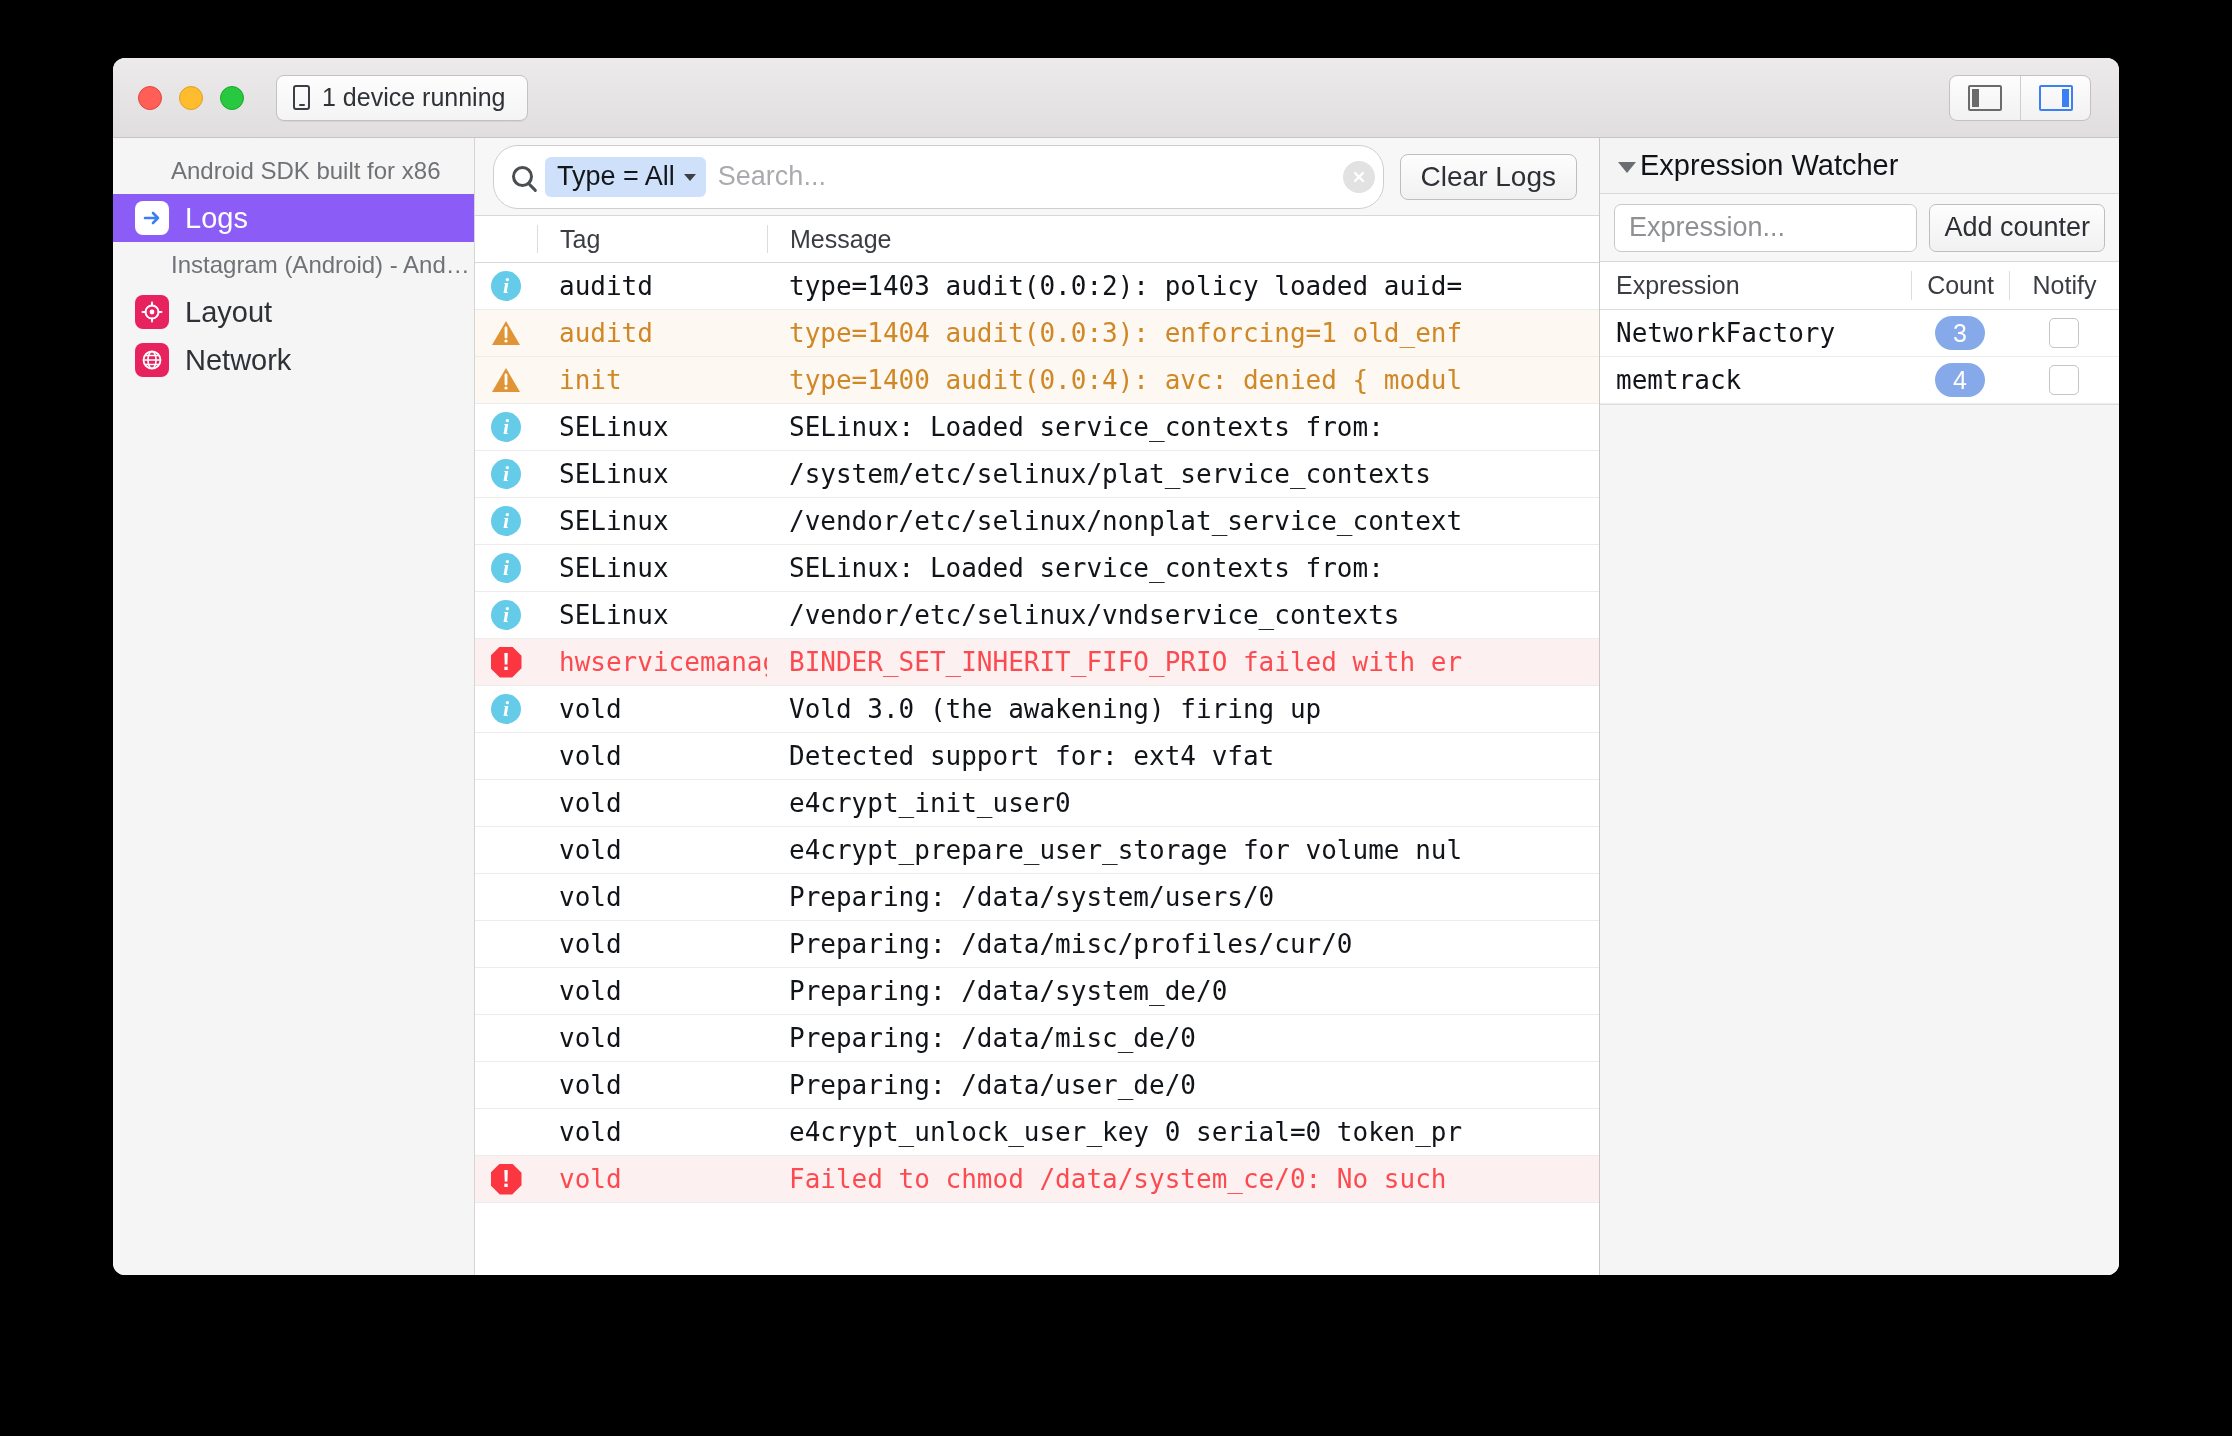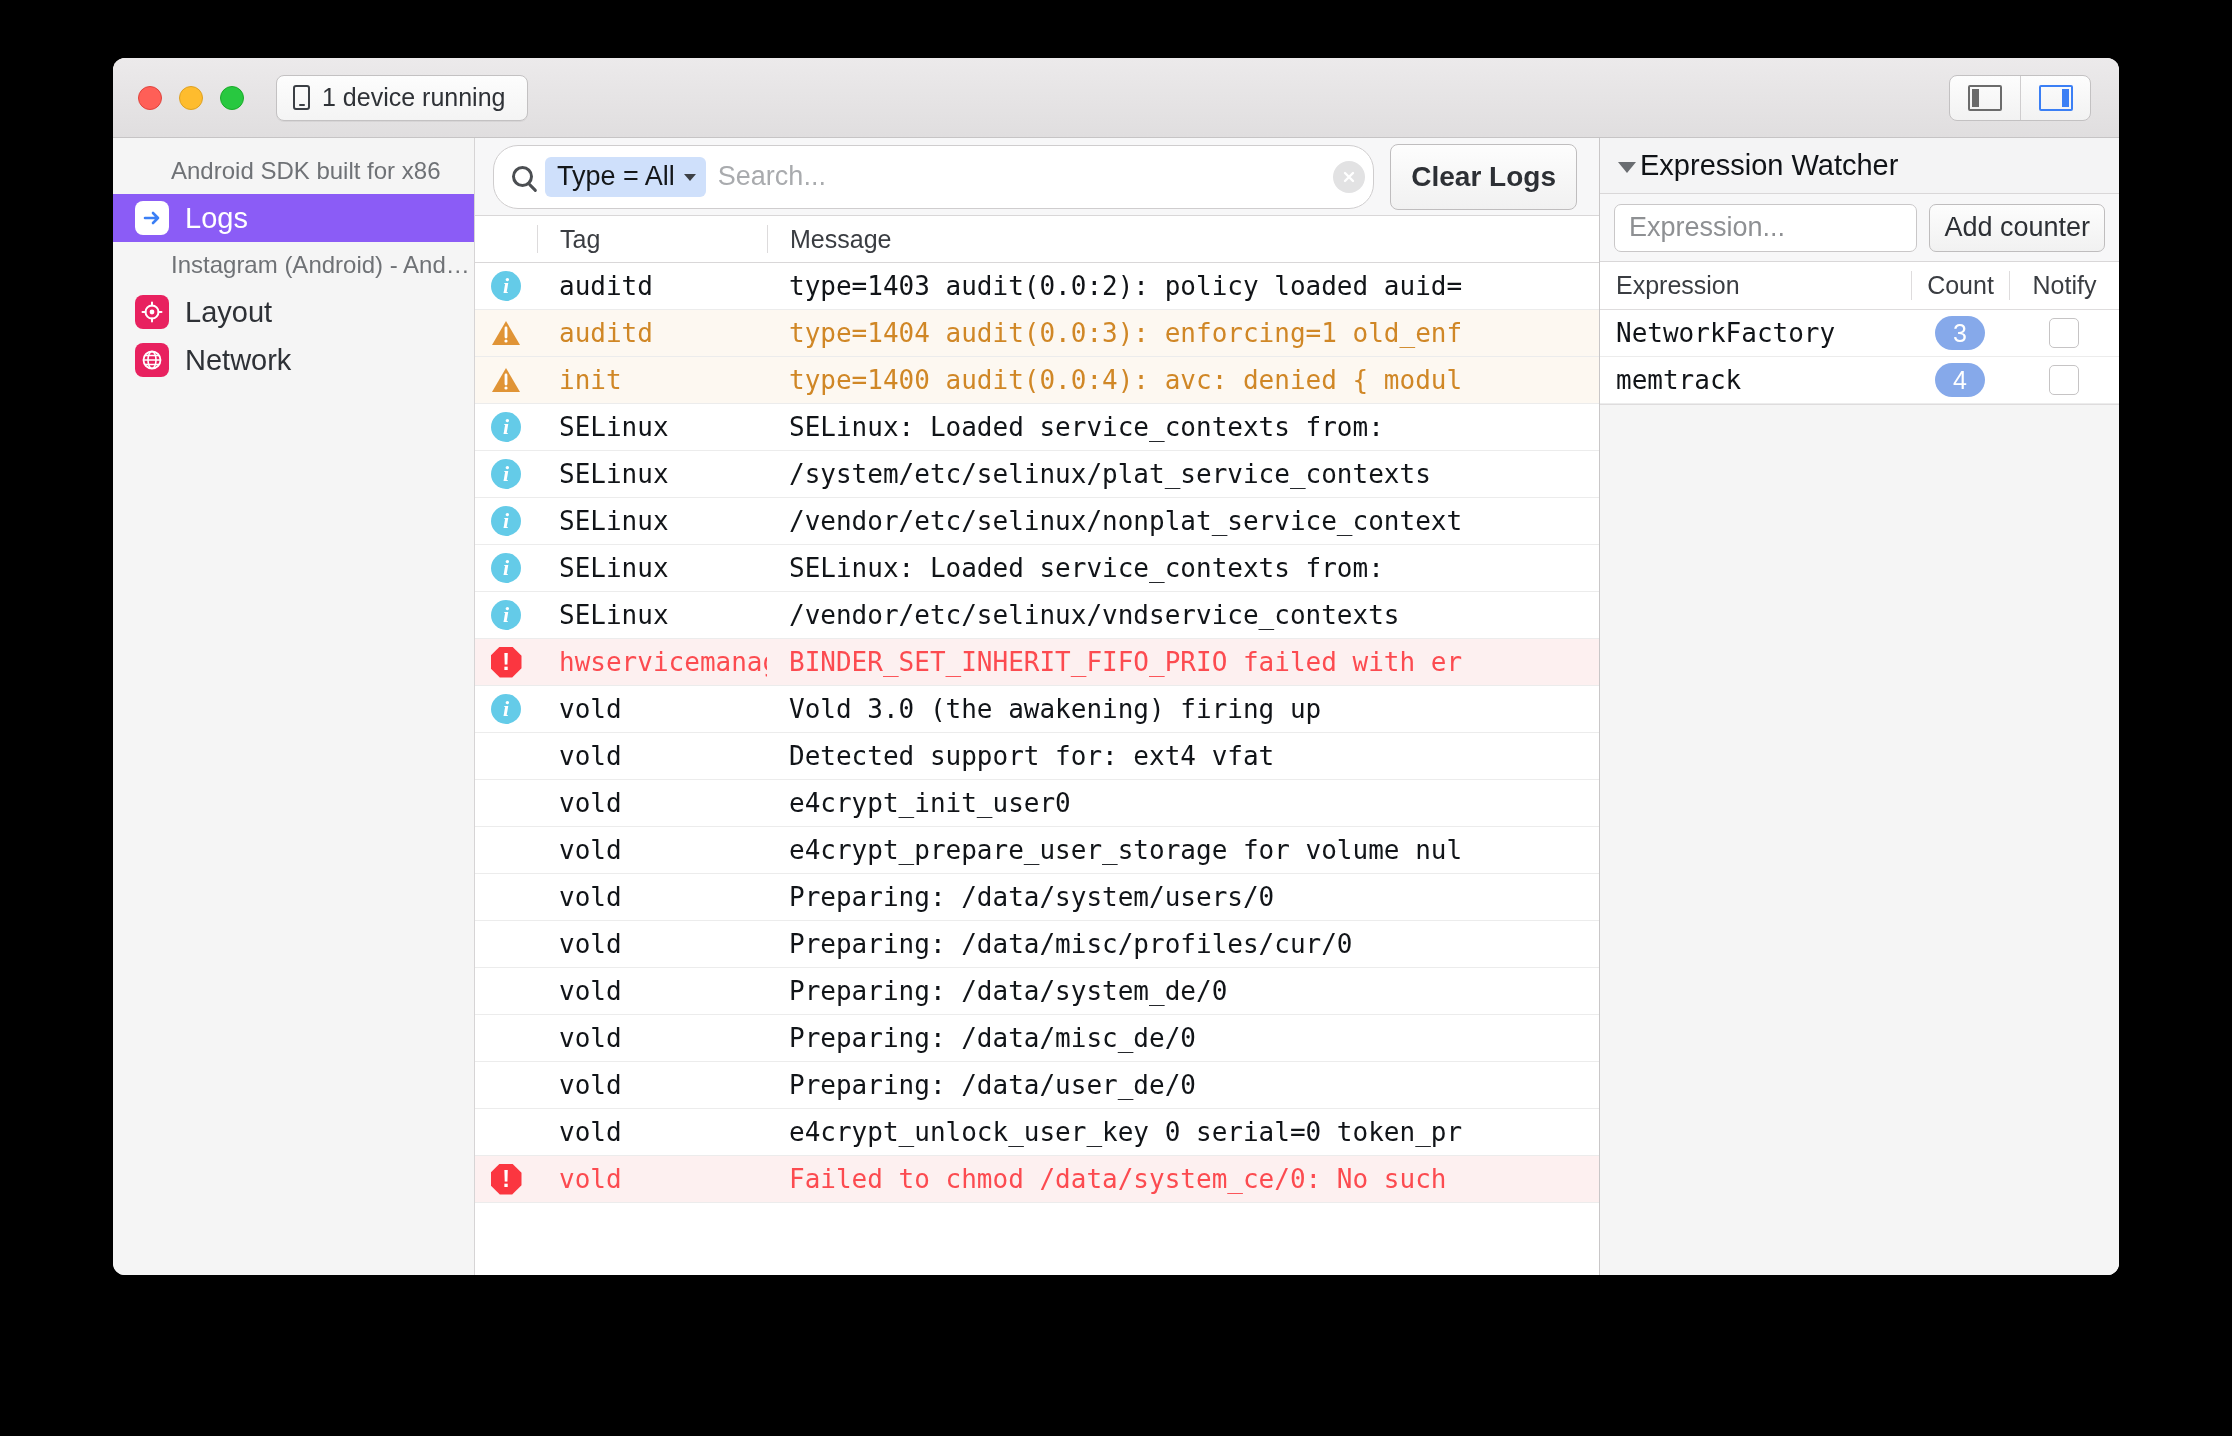--- a/index.html
+++ b/index.html
@@ -174,26 +174,26 @@
     background:transparent; min-width:0;
   }
   .search-input::placeholder { color:#a9abae; }
   .clear-x {
     width:32px;height:32px;border-radius:50%;background:#e2e2e3;
     display:flex;align-items:center;justify-content:center;flex:0 0 32px;
     cursor:default;
   }
   .clear-x svg { display:block; }
   .clear-logs {
-    height:66px; padding:0 20px;
+    height:46px; padding:0 20px;
     background: linear-gradient(#fdfdfd,#f1f1f1);
     border:1px solid #bfbdbe; border-radius:8px;
     font-size:28px; color:#2d3035;
     display:flex;align-items:center;
-    white-space:nowrap; cursor:default;font-weight:bold;
+    white-space:nowrap; cursor:default;
   }
 
   
   .table-wrap { flex:1; overflow:hidden; position:relative; }
   .thead {
     height:47px; display:flex; align-items:center;
     border-bottom:1px solid #d9d7d8;
     font-size:25px; color:#3a3d42;
     background:#ffffff;
   }

